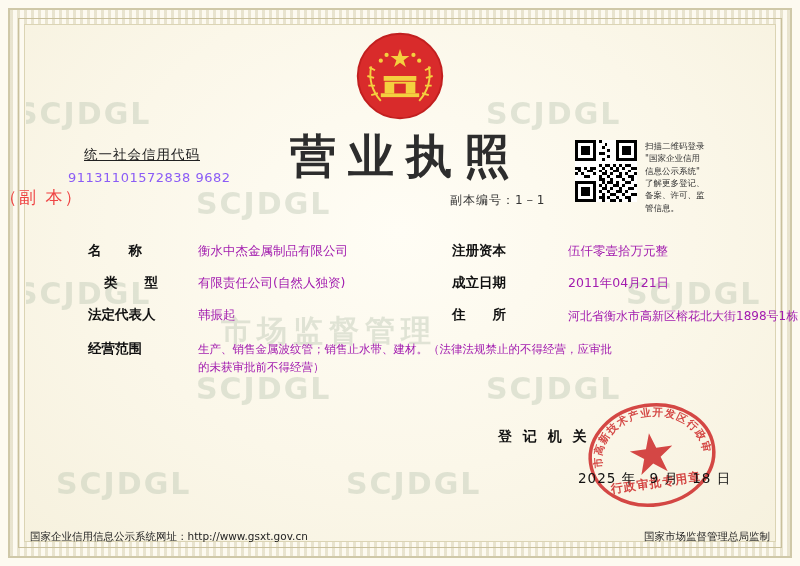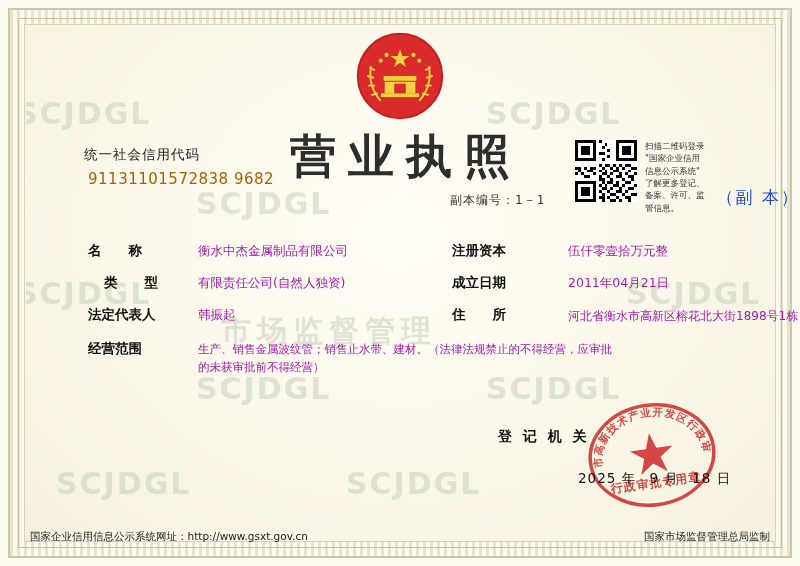--- a/index.html
+++ b/index.html
@@ -109,49 +109,50 @@
     font-weight: bold;
     font-size: 46px;
     letter-spacing: 12px;
     color: #2d2d2d;
     text-indent: 12px;
   }
   .subtitle {
     position: absolute;
     left: 0; right: 0;
     top: 186px;
-    text-align: right;
+    text-align: left;
     font-size: 17px;
     letter-spacing: 2px;
-    color: #1d4ed8;
+    color: #ef4444;
   }
   .copy-no {
     position: absolute;
     left: 450px;
     top: 192px;
     font-size: 12px;
     color: #333;
     letter-spacing: 1px;
   }
 
   
   .credit-label {
     position: absolute;
     left: 84px;
     top: 146px;
     font-size: 13.5px;
     color: #222;
     letter-spacing: 1px;
+    text-decoration: underline;
   }
   .credit-value {
     position: absolute;
-    left: 88px;
+    left: 68px;
     top: 170px;
-    font-size: 15px;
-    color: #a16207;
+    font-size: 13px;
+    color: #8b5cf6;
     letter-spacing: 0.5px;
   }
 
   
   .qr-wrap {
     position: absolute;
     left: 575px;
     top: 140px;
     width: 62px;
     height: 62px;

